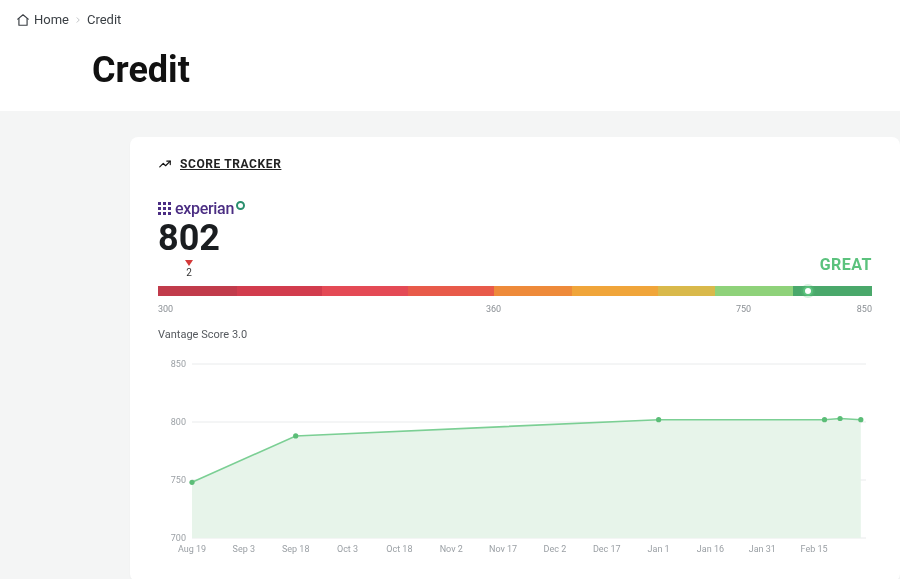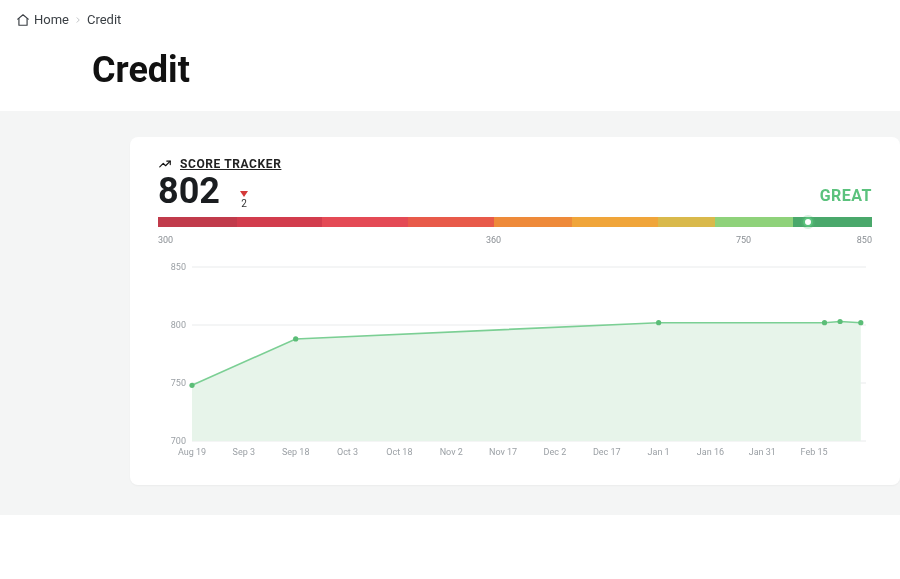--- a/index.html
+++ b/index.html
@@ -57,21 +57,21 @@
   }
   .brand-dots span{background:#4b2e83;display:block;}
   .brand-txt { font-size:16px; font-weight:500; color:#4b2e83; letter-spacing:-0.3px; }
   .brand-dot2{ width:9px;height:9px;border:2px solid #2a8f6e;border-radius:50%;margin:-6px 0 0 -2px;}
   .score-row {
     display: flex;
     align-items: flex-end;
     justify-content: space-between;
     margin-top: 2px;
   }
-  .score-left { display:flex; align-items:flex-end; gap:20px;}
+  .score-left { display:flex; align-items:center; gap:0;flex-direction:column;}
   .score-val {
     font-size: 36px;
     font-weight: 700;
     color: #1a1d20;
     line-height: 1;
   }
   .score-delta { display:flex;flex-direction:column;align-items:center;margin-top:4px;}
   .score-delta .tri{width:0;height:0;border-left:4px solid transparent;border-right:4px solid transparent;border-top:6px solid #d43a3a;}
   .score-delta .num{font-size:10px;color:#333;margin-top:1px;}
   .score-rating {
@@ -139,20 +139,35 @@
   <div class="card">
 
     <div class="card-header">
       <svg width="14" height="14" viewBox="0 0 24 24" fill="none" stroke="#111" stroke-width="2" stroke-linecap="round" stroke-linejoin="round">
           <polyline points="3 17 9 11 13 15 21 7"></polyline>
           <polyline points="15 7 21 7 21 13"></polyline>
         </svg>
       <span>SCORE TRACKER</span>
     </div>
 
+    <div class="brand-row">
+      <span class="brand-dots">
+        <span></span>
+          <span></span>
+          <span></span>
+          <span></span>
+          <span></span>
+          <span></span>
+          <span></span>
+          <span></span>
+          <span></span>
+      </span>
+      <span class="brand-txt">experian</span>
+      <span class="brand-dot2"></span>
+    </div>
 
     <div class="score-row">
       <div class="score-left">
         <div class="score-val">802</div>
         <div class="score-delta">
           <span class="tri"></span>
           <span class="num">2</span>
         </div>
       </div>
       <div class="score-rating">GREAT</div>
@@ -171,20 +186,21 @@
         <div class="range-marker" style="left: 91%;"></div>
       </div>
     <div class="range-ticks">
       <span style="left:0%;transform:none">300</span>
       <span style="left:47%">360</span>
       <span style="left:82%">750</span>
       <span style="left:100%;transform:translateX(-100%)">850</span>
     </div>
 
     <div class="meta">
+      <div>Vantage Score 3.0</div>
     </div>
 
     <div class="chart-wrap">
       <svg class="chart-svg" id="chart" viewBox="0 0 714 200" preserveAspectRatio="none">
           <line x1="34" y1="180" x2="708" y2="180" class="gridline"></line>
           <g class="y-tick">
             <text x="28" y="183" text-anchor="end">700</text>
           </g>
           <line x1="34" y1="122.00000000000001" x2="708" y2="122.00000000000001" class="gridline"></line>
           <g class="y-tick">

